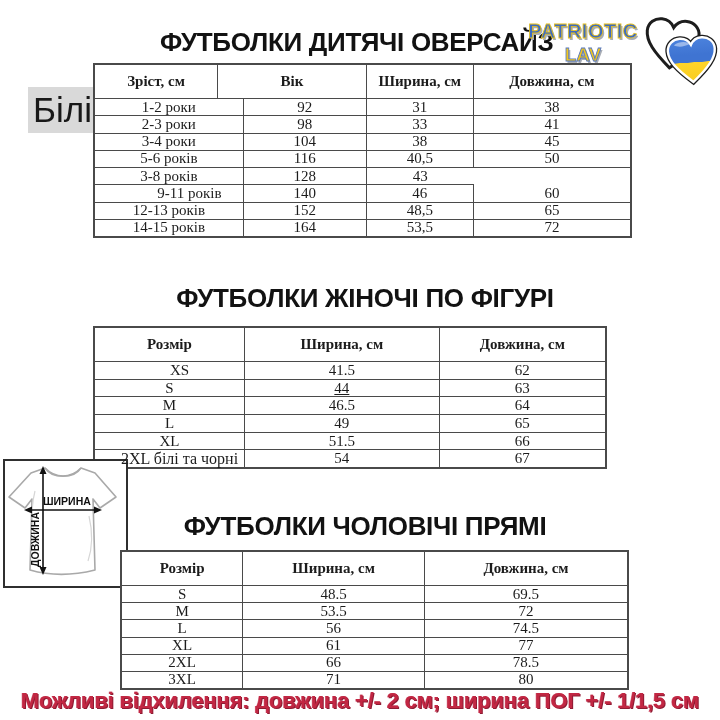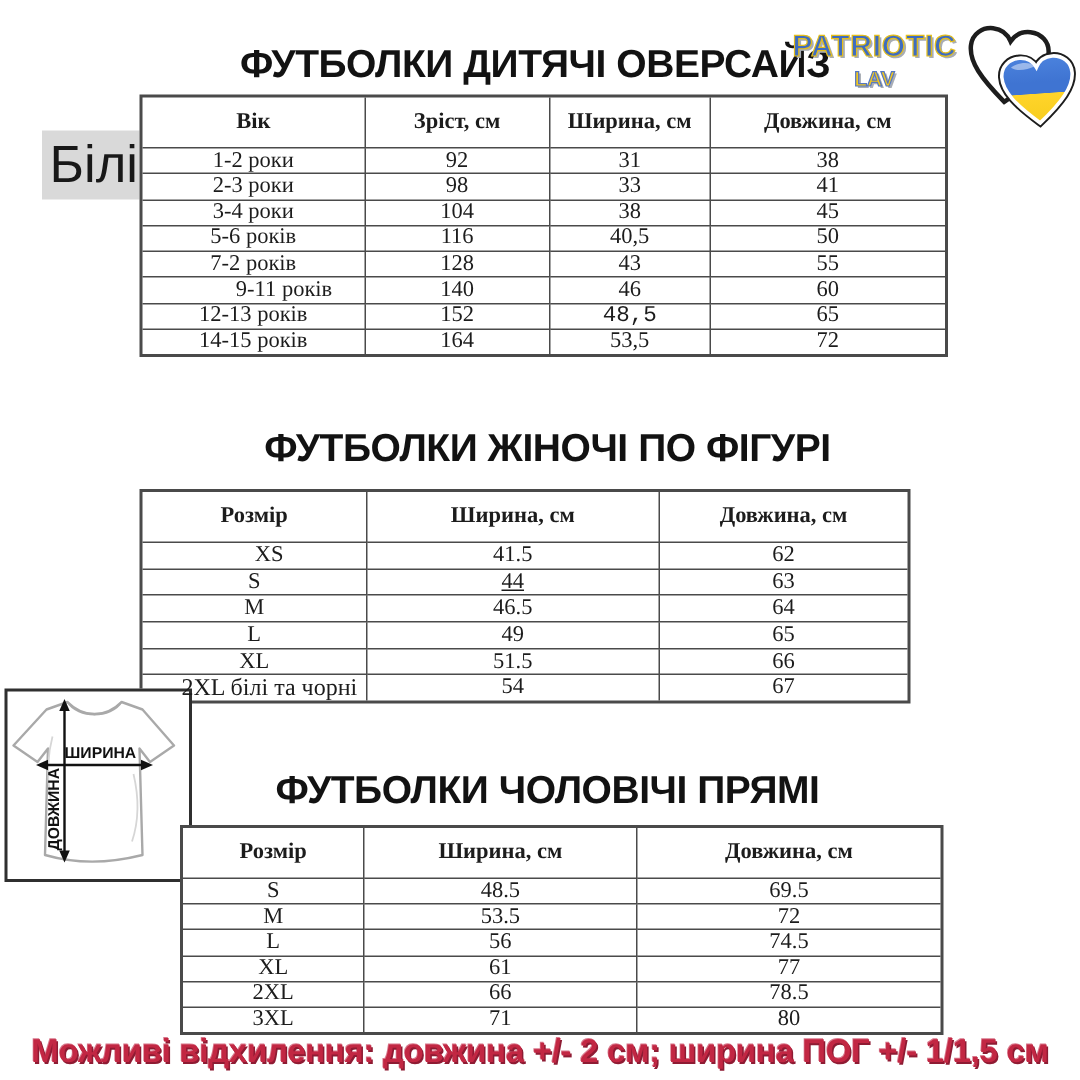--- a/index.html
+++ b/index.html
@@ -19,21 +19,21 @@
 
   
   .logo { position:absolute; top:4px; left:524px; width:196px; height:92px; display:flex; }
   .logo-text { width:118px; padding-top:16px; text-align:center; font-family:"Liberation Sans", sans-serif; font-weight:bold; }
   .logo-line1 {
     font-size:20px; letter-spacing:0.5px; color:#3e6cc0;
     -webkit-text-stroke:0.8px #e4be1c;
     text-shadow:1.5px 1.5px 0 #a8adb5;
   }
   .logo-line2 {
-    font-size:14px; margin-top:1px; color:#f2c71d;
+    font-size:19px; margin-top:1px; color:#f2c71d;
     -webkit-text-stroke:0.8px #5577c2;
     text-shadow:1.5px 1.5px 0 #a8adb5;
   }
   .logo-hearts { width:78px; height:92px; }
 
   
   .badge {
     position:absolute; left:28px; top:87px; width:69px; height:46px;
     background:#d9d9d9; display:flex; align-items:center; justify-content:center;
     font-family:"Liberation Sans", sans-serif; font-size:35px; color:#181818;
@@ -114,22 +114,22 @@
         <path d="M26 46 C10.5 33 2.5 23.5 2.5 14 C2.5 6.5 8.5 2 15 2 C20 2 24 4.8 26 8.8 C28 4.8 32 2 37 2 C43.5 2 49.5 6.5 49.5 14 C49.5 23.5 41.5 33 26 46 Z" fill="url(#flag)" stroke="#ffffff" stroke-width="2.4"></path>
         <path d="M9 8 C14 4.5 22 4.5 25 8 C20 10 13 11 9 8 Z" fill="#ffffff" opacity="0.45"></path>
       </g>
     </svg>
   </div>
 
   <div class="badge">Білі</div>
 
   <div class="tbl tbl1">
       <div class="trow head">
+        <div class="cell" style="width: 23%;">Зріст, см</div>
         <div class="cell" style="width: 27.8%;">Вік</div>
-        <div class="cell" style="width: 23%;">Зріст, см</div>
         <div class="cell" style="width: 20%;">Ширина, см</div>
         <div class="cell" style="width: 29.2%;">Довжина, см</div>
       </div>
       <div class="trow">
         <div class="cell" style="width: 27.8%;">1-2 роки</div>
         <div class="cell" style="width: 23%;">92</div>
         <div class="cell" style="width: 20%;">31</div>
         <div class="cell" style="width: 29.2%;">38</div>
       </div>
       <div class="trow">
@@ -144,35 +144,34 @@
         <div class="cell" style="width: 20%;">38</div>
         <div class="cell" style="width: 29.2%;">45</div>
       </div>
       <div class="trow">
         <div class="cell" style="width: 27.8%;">5-6 років</div>
         <div class="cell" style="width: 23%;">116</div>
         <div class="cell" style="width: 20%;">40,5</div>
         <div class="cell" style="width: 29.2%;">50</div>
       </div>
       <div class="trow">
-        <div class="cell" style="width: 27.8%;">7-2 років</div>
+        <div class="cell" style="width: 27.8%;">3-8 років</div>
         <div class="cell" style="width: 23%;">128</div>
         <div class="cell" style="width: 20%;">43</div>
-        <div class="cell" style="width: 29.2%;">55</div>
       </div>
       <div class="trow">
         <div class="cell" style="width: 27.8%; padding-left: 41px;">9-11 років</div>
         <div class="cell" style="width: 23%; text-align: center;">140</div>
         <div class="cell" style="width: 20%;">46</div>
         <div class="cell" style="width: 29.2%;">60</div>
       </div>
       <div class="trow">
         <div class="cell" style="width: 27.8%;">12-13 років</div>
         <div class="cell" style="width: 23%;">152</div>
-        <div class="cell" style="width: 20%; font-family: Liberation Mono, monospace;">48,5</div>
+        <div class="cell" style="width: 20%;">48,5</div>
         <div class="cell" style="width: 29.2%;">65</div>
       </div>
       <div class="trow">
         <div class="cell" style="width: 27.8%;">14-15 років</div>
         <div class="cell" style="width: 23%;">164</div>
         <div class="cell" style="width: 20%;">53,5</div>
         <div class="cell" style="width: 29.2%;">72</div>
       </div>
     </div>
 

